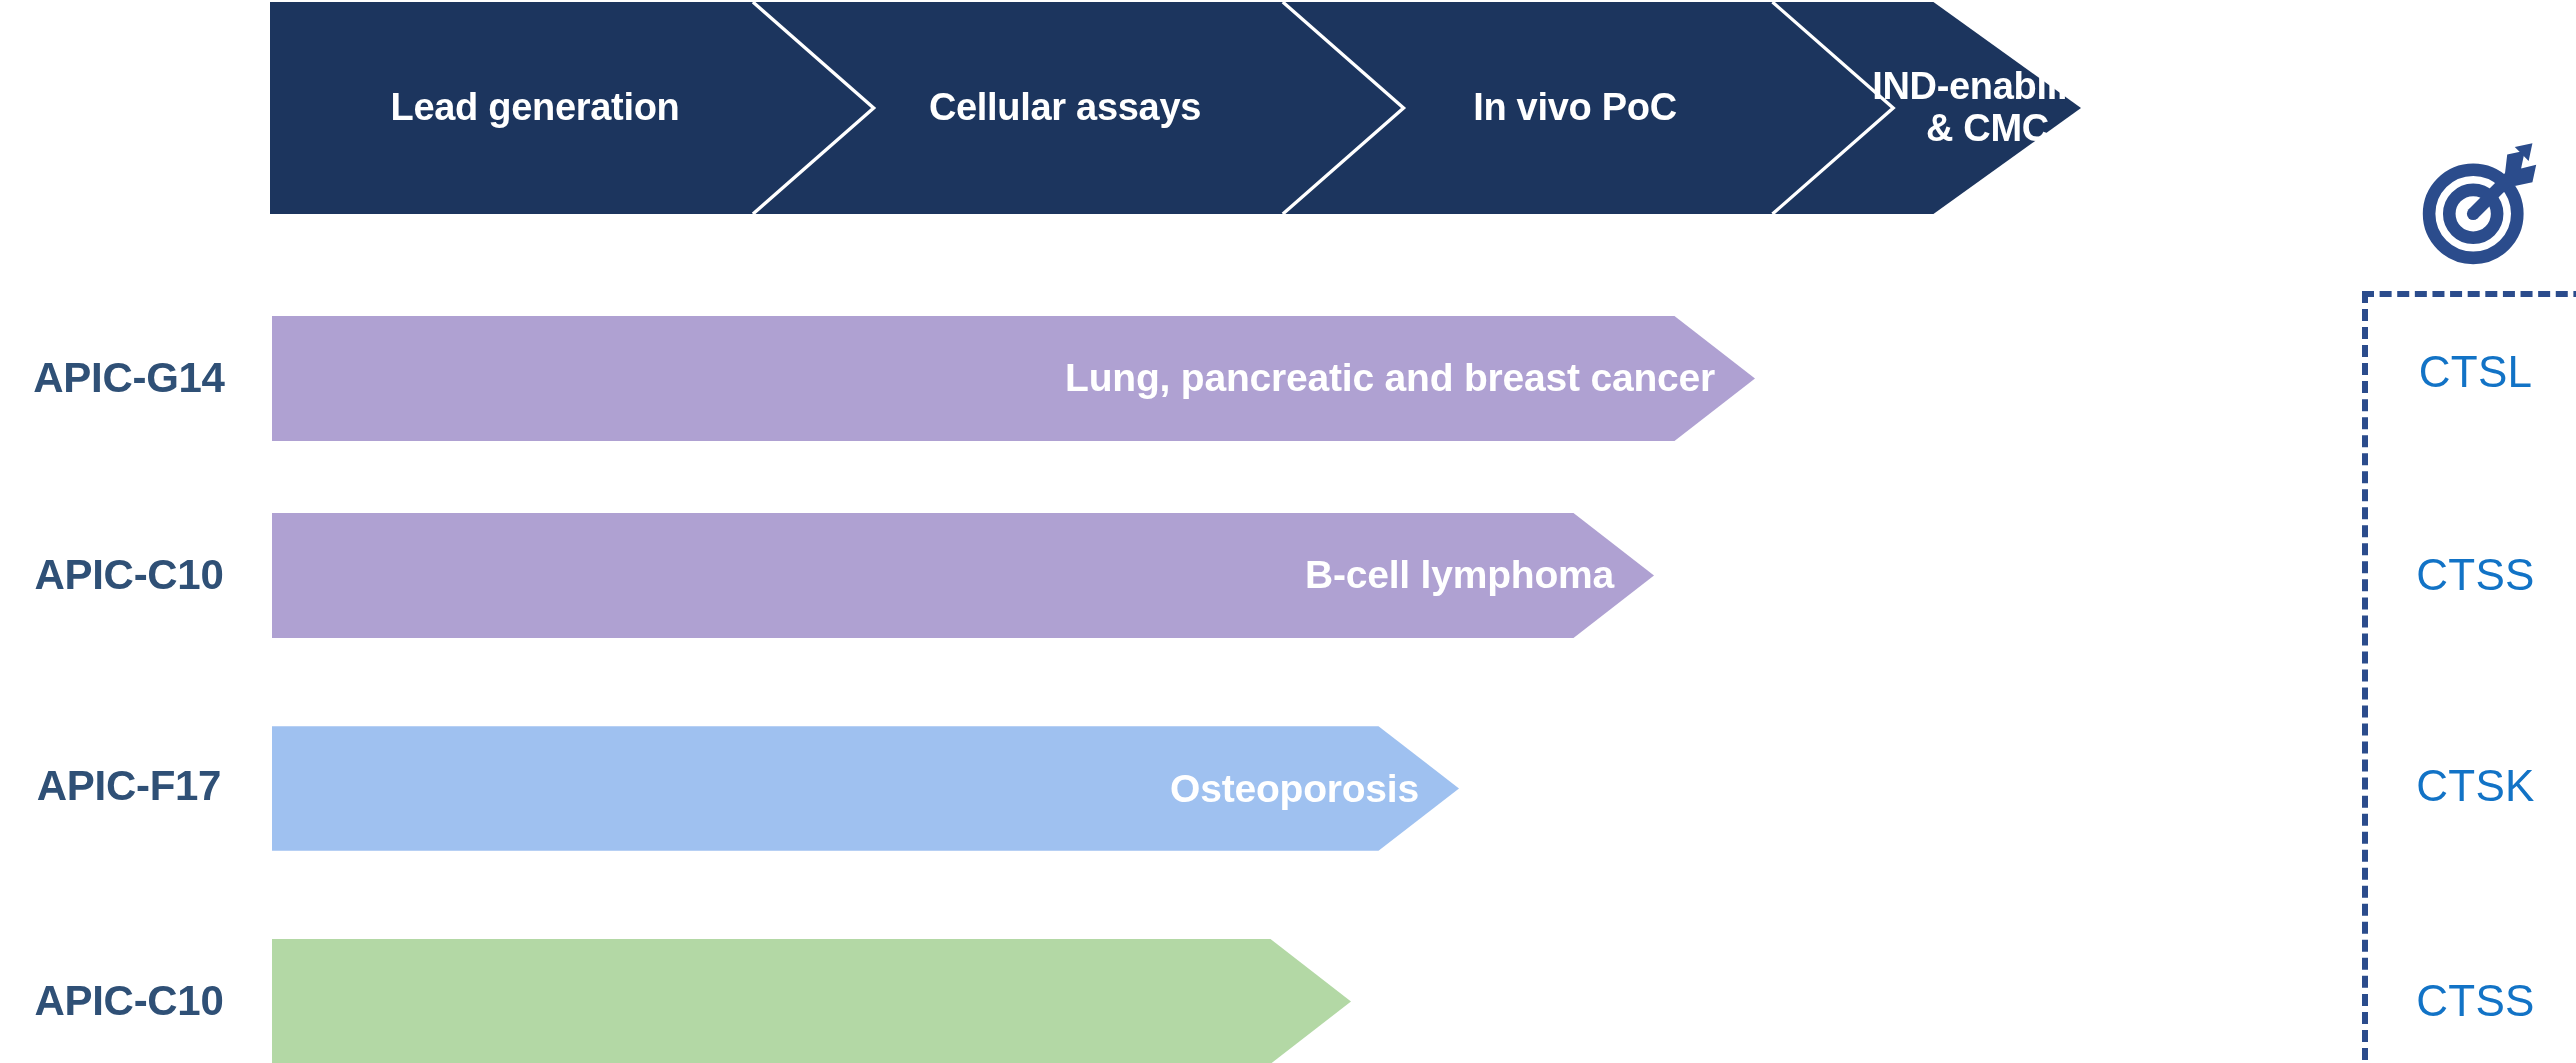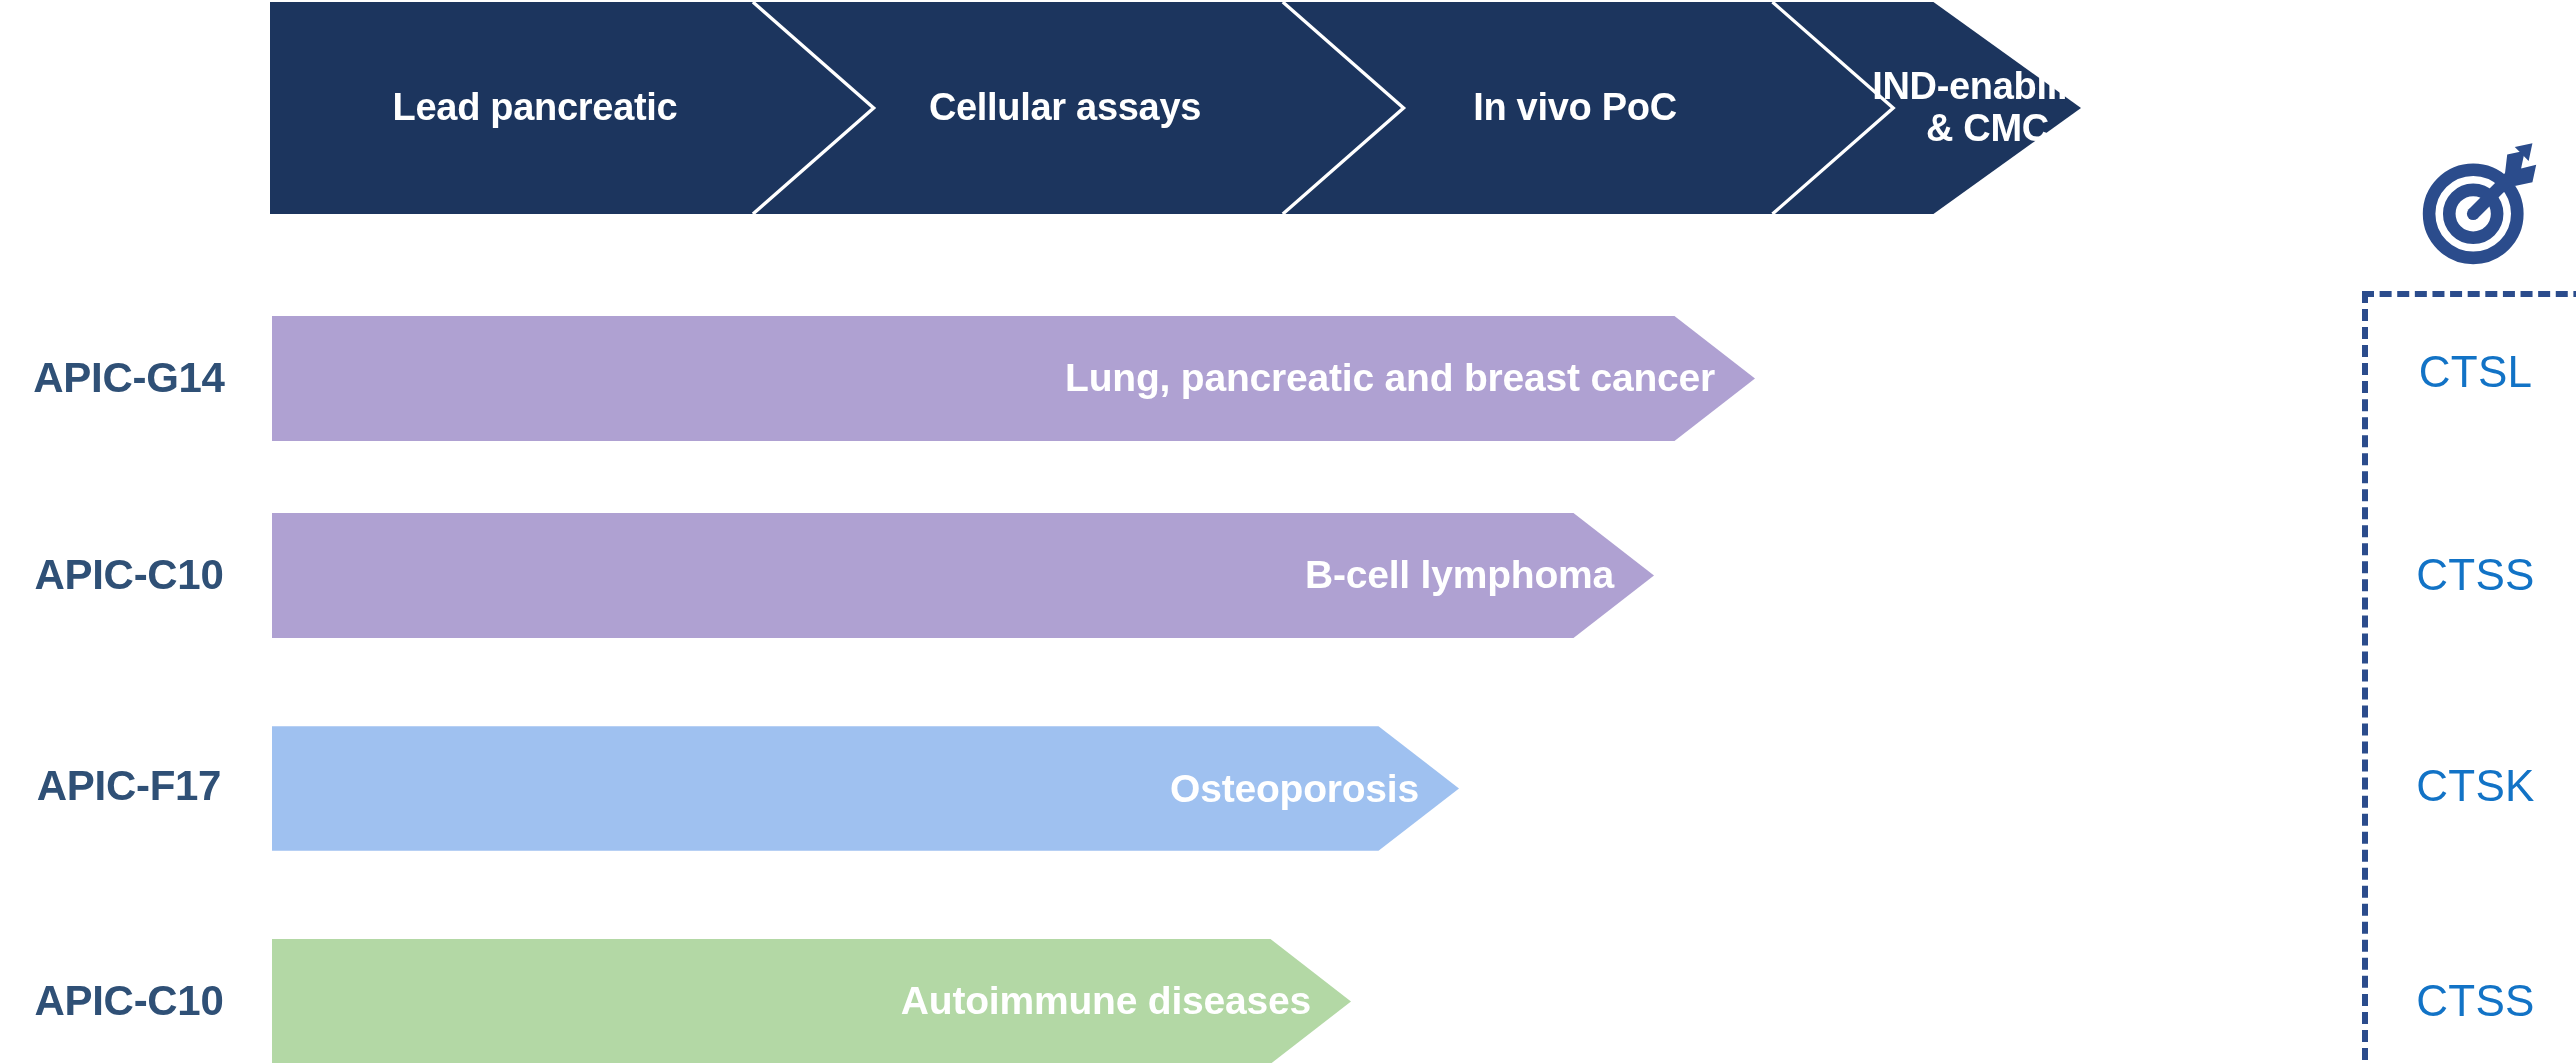--- a/index.html
+++ b/index.html
@@ -93,21 +93,21 @@
   <div id="phase-header">
     <svg width="1811" height="212" viewBox="0 0 2700 316">
 
       <path d="M0,0 L2480,0 L2700,158 L2480,316 L0,316 Z" fill="#1C355E"></path>
 
       <polyline points="720,0 900,158 720,316" fill="none" stroke="#FFFFFF" stroke-width="5"></polyline>
       <polyline points="1510,0 1690,158 1510,316" fill="none" stroke="#FFFFFF" stroke-width="5"></polyline>
       <polyline points="2240,0 2420,158 2240,316" fill="none" stroke="#FFFFFF" stroke-width="5"></polyline>
     </svg>
 
-    <div class="phase-label p0">Lead pancreatic</div>
+    <div class="phase-label p0">Lead generation</div>
     <div class="phase-label p1">Cellular assays</div>
     <div class="phase-label p2">In vivo PoC</div>
     <div class="phase-label p3">IND-enabling
 &amp; CMC</div>
   </div>
 
   <div id="target-icon">
     <svg width="127" height="126" viewBox="0 0 100 100">
       <g fill="none" stroke="#2B4C8C">
         <circle cx="45" cy="57" r="35" stroke-width="10"></circle>
@@ -151,21 +151,20 @@
       <span class="bar-label">Osteoporosis</span>
     </div>
   </div>
 
   <div class="row" style="top:934px;height:134px;">
     <div class="row-code" style="top:0;height:134px;">APIC-C10</div>
     <div class="bar" style="left:272px;top:4.7px;width:1079px;height:125px;">
       <svg width="1079" height="125" viewBox="0 0 1608 186">
         <path d="M0,0 L1488,0 L1608,93 L1488,186 L0,186 Z" fill="#B3D8A5"></path>
       </svg>
-      <span class="bar-label">Autoimmune diseases</span>
     </div>
   </div>
 
   <div id="target-box"></div>
 
   <div class="target-label" style="top:305px;height:134px;">CTSL</div>
   <div class="target-label" style="top:508px;height:134px;">CTSS</div>
   <div class="target-label" style="top:719px;height:134px;">CTSK</div>
   <div class="target-label" style="top:934px;height:134px;">CTSS</div>
 

